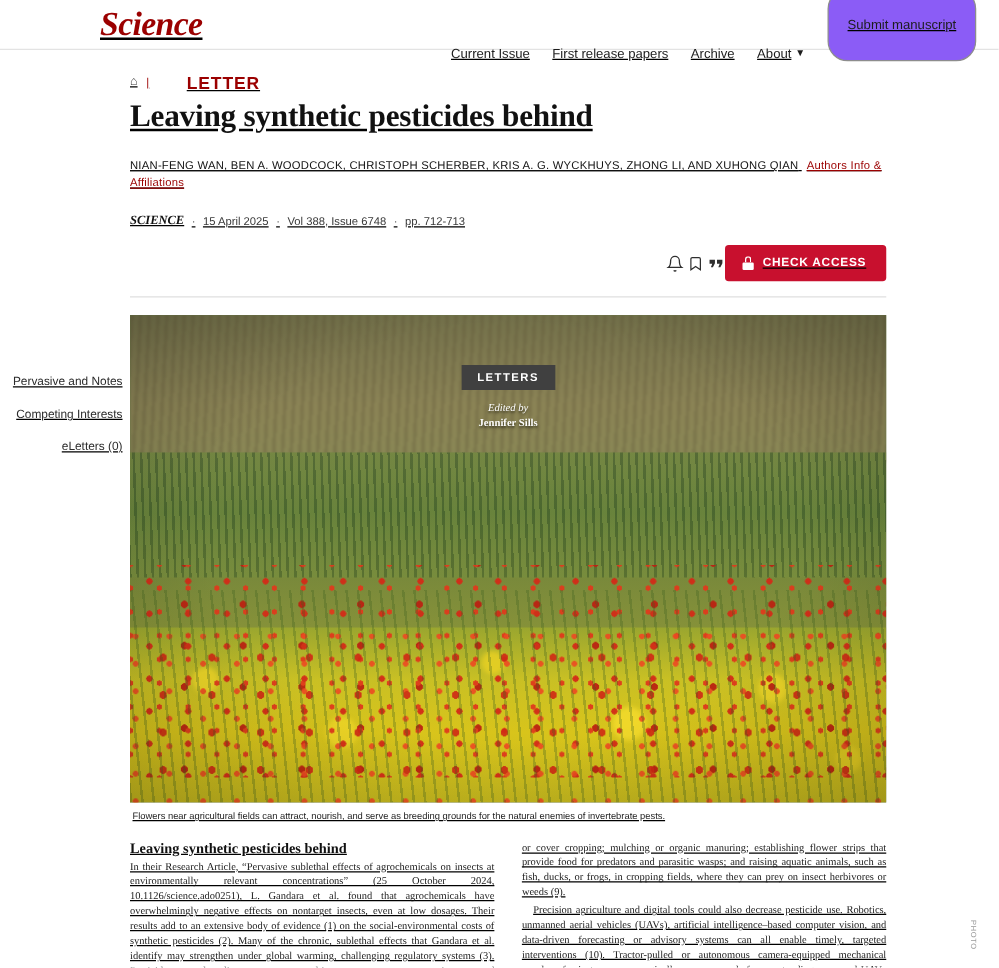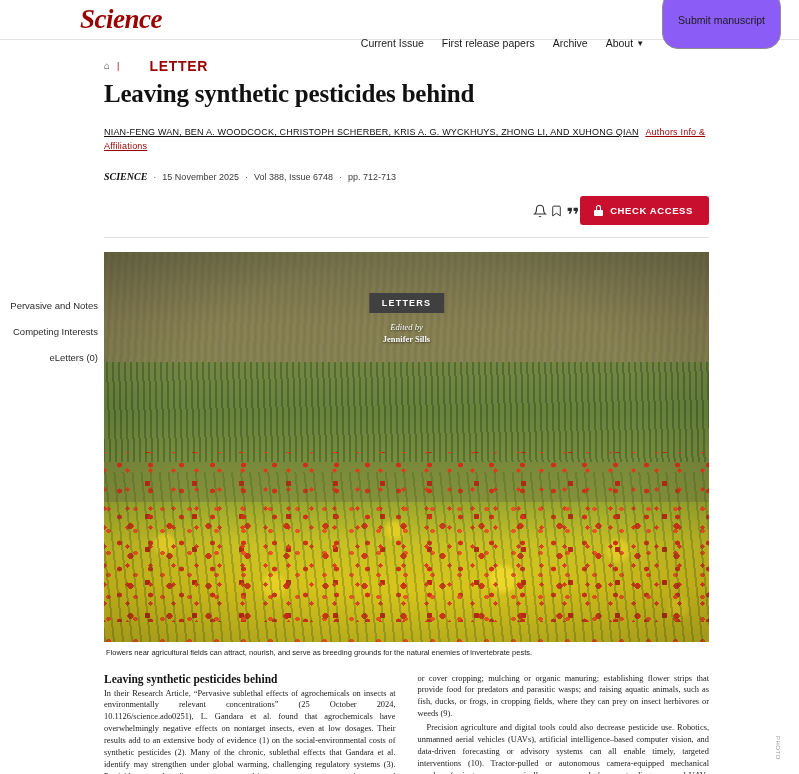--- a/index.html
+++ b/index.html
@@ -3,21 +3,21 @@
 <meta charset="utf-8">
 <style>
   * { box-sizing: border-box; }
   html, body {
     margin: 0; padding: 0;
     width: 799px; height: 774px;
     background: #ffffff;
     font-family: "Liberation Sans", sans-serif;
     overflow: hidden;
   }
-  .page { position: relative; width: 799px; height: 774px; background:#fff; }
+  .page { position: relative; width: 799px; height: 774px; background:#fff;text-decoration:underline; }
 
   
   .header {
     height: 40px;
     border-bottom: 1px solid #e3e3e3;
     display: flex;
     align-items: center;
     padding: 0 18px;
     background: #fff;
   }
@@ -386,21 +386,21 @@
       <h1 class="title">Leaving synthetic pesticides behind</h1>
 
       <div class="authors">
         <span class="a-name">NIAN-FENG WAN, BEN A. WOODCOCK, CHRISTOPH SCHERBER, KRIS A. G. WYCKHUYS, ZHONG LI, AND XUHONG QIAN</span>
         <span class="affil">Authors Info &amp; Affiliations</span>
       </div>
 
       <div class="meta">
         <span class="journal">SCIENCE</span>
         <span class="dot">·</span>
-        <span>15 November 2025</span>
+        <span>15 April 2025</span>
         <span class="dot">·</span>
         <span>Vol 388, Issue 6748</span>
         <span class="dot">·</span>
         <span>pp. 712-713</span>
       </div>
 
       <div class="actionbar">
         <span class="act-icon">
           <svg width="14" height="14" viewBox="0 0 24 24" fill="none" stroke="#2f2f2f" stroke-width="1.8">
             <path d="M18 8a6 6 0 1 0-12 0c0 7-3 9-3 9h18s-3-2-3-9"></path>

